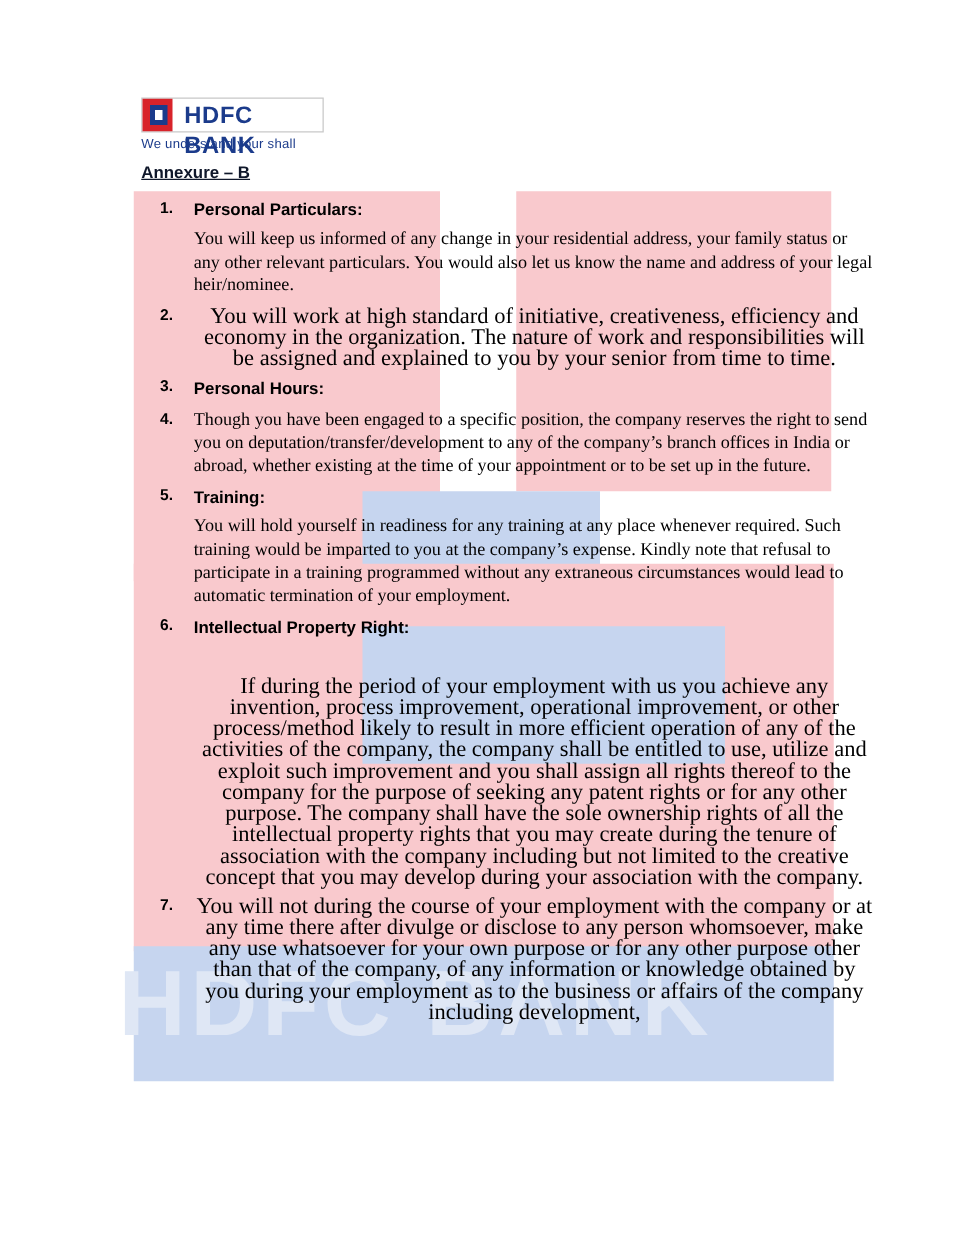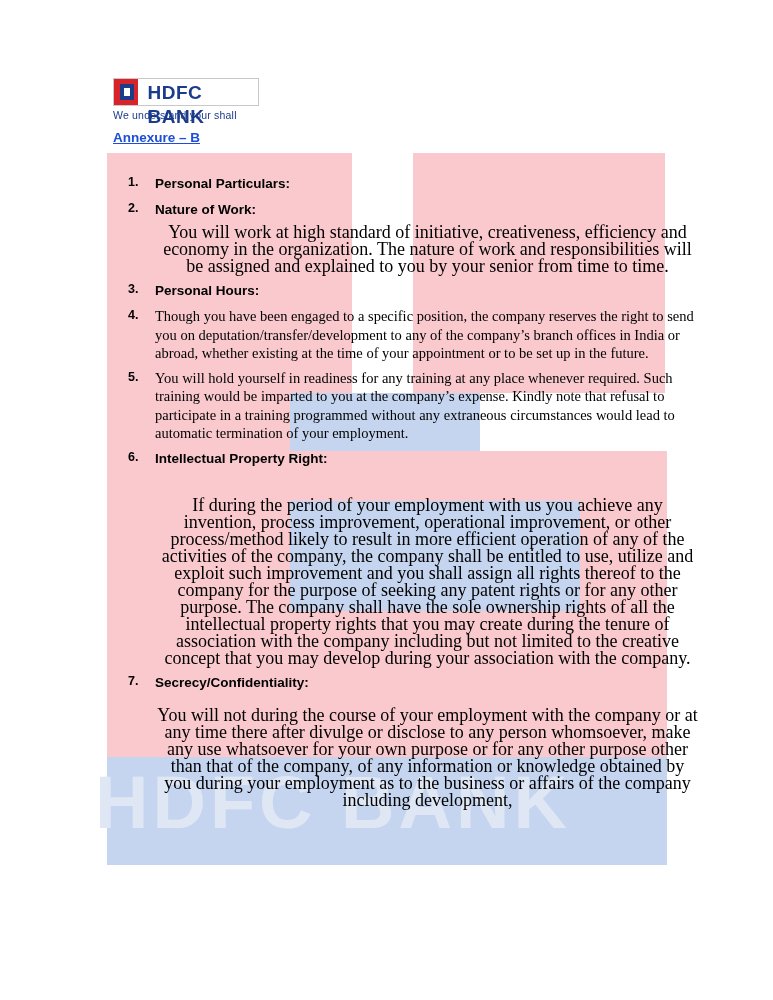--- a/index.html
+++ b/index.html
@@ -111,28 +111,28 @@
 
   
   .annexure {
     position: absolute;
     left: 113px;
     top: 130px;
     font-family: "Liberation Sans", sans-serif;
     font-weight: bold;
     font-size: 13.5px;
     text-decoration: underline;
-    color: #1d4ed8;
+    color: #0f172a;
   }
 
   
   ol.clauses {
     position: absolute;
     left: 113px;
-    top: 174px;
+    top: 158px;
     width: 545px;
     margin: 0;
     padding: 0 0 0 42px;
     list-style: none;
     counter-reset: clause;
   }
   ol.clauses > li {
     position: relative;
     margin: 0 0 6px 0;
     counter-increment: clause;
@@ -191,44 +191,44 @@
       </div>
       <div class="logo-tagline">We understand your shall</div>
     </div>
 
     <div class="annexure">Annexure – B</div>
 
     <ol class="clauses">
 
       <li>
         <span class="clause-title">Personal Particulars:</span>
-      </li>
-
-      <li class="gap-before">
-        <span class="clause-title">Nature of Work:</span>
+        <span class="clause-body">You will keep us informed of any change in your residential address, your family status or any other relevant particulars. You would also let us know the name and address of your legal heir/nominee.</span>
+      </li>
+
+      <li class="gap-before">
         <span class="clause-body small">You will work at high standard of initiative, creativeness, efficiency and economy in the organization. The nature of work and responsibilities will be assigned and explained to you by your senior from time to time.</span>
       </li>
 
       <li class="gap-before">
         <span class="clause-title">Personal Hours:</span>
       </li>
 
       <li class="gap-before">
         <span class="clause-body">Though you have been engaged to a specific position, the company reserves the right to send you on deputation/transfer/development to any of the company’s branch offices in India or abroad, whether existing at the time of your appointment or to be set up in the future.</span>
       </li>
 
       <li class="gap-before">
+        <span class="clause-title">Training:</span>
         <span class="clause-body">You will hold yourself in readiness for any training at any place whenever required. Such training would be imparted to you at the company’s expense. Kindly note that refusal to participate in a training programmed without any extraneous circumstances would lead to automatic termination of your employment.</span>
       </li>
 
       <li class="gap-before">
         <span class="clause-title" style="margin-bottom:28px;">Intellectual Property Right:</span>
         <span class="clause-body small">If during the period of your employment with us you achieve any invention, process improvement, operational improvement, or other process/method likely to result in more efficient operation of any of the activities of the company, the company shall be entitled to use, utilize and exploit such improvement and you shall assign all rights thereof to the company for the purpose of seeking any patent rights or for any other purpose. The company shall have the sole ownership rights of all the intellectual property rights that you may create during the tenure of association with the company including but not limited to the creative concept that you may develop during your association with the company.</span>
       </li>
 
       <li class="gap-before">
-        <span class="clause-title" style="margin-bottom:14px;">Secrecy/Confidentiality:</span>
         <span class="clause-body small">You will not during the course of your employment with the company or at any time there after divulge or disclose to any person whomsoever, make any use whatsoever for your own purpose or for any other purpose other than that of the company, of any information or knowledge obtained by you during your employment as to the business or affairs of the company including development,</span>
       </li>
 
     </ol>
   </div>
 </div>
 
 </body></html>

